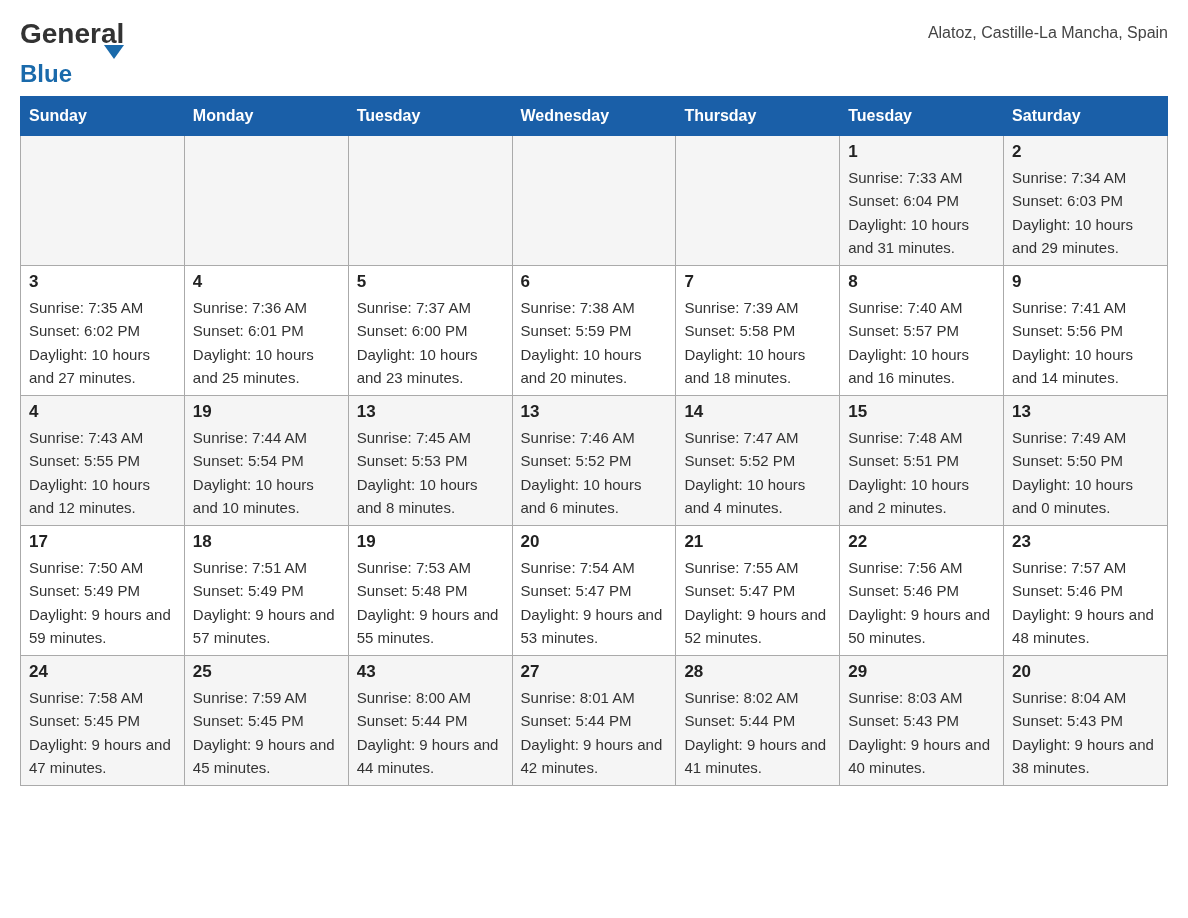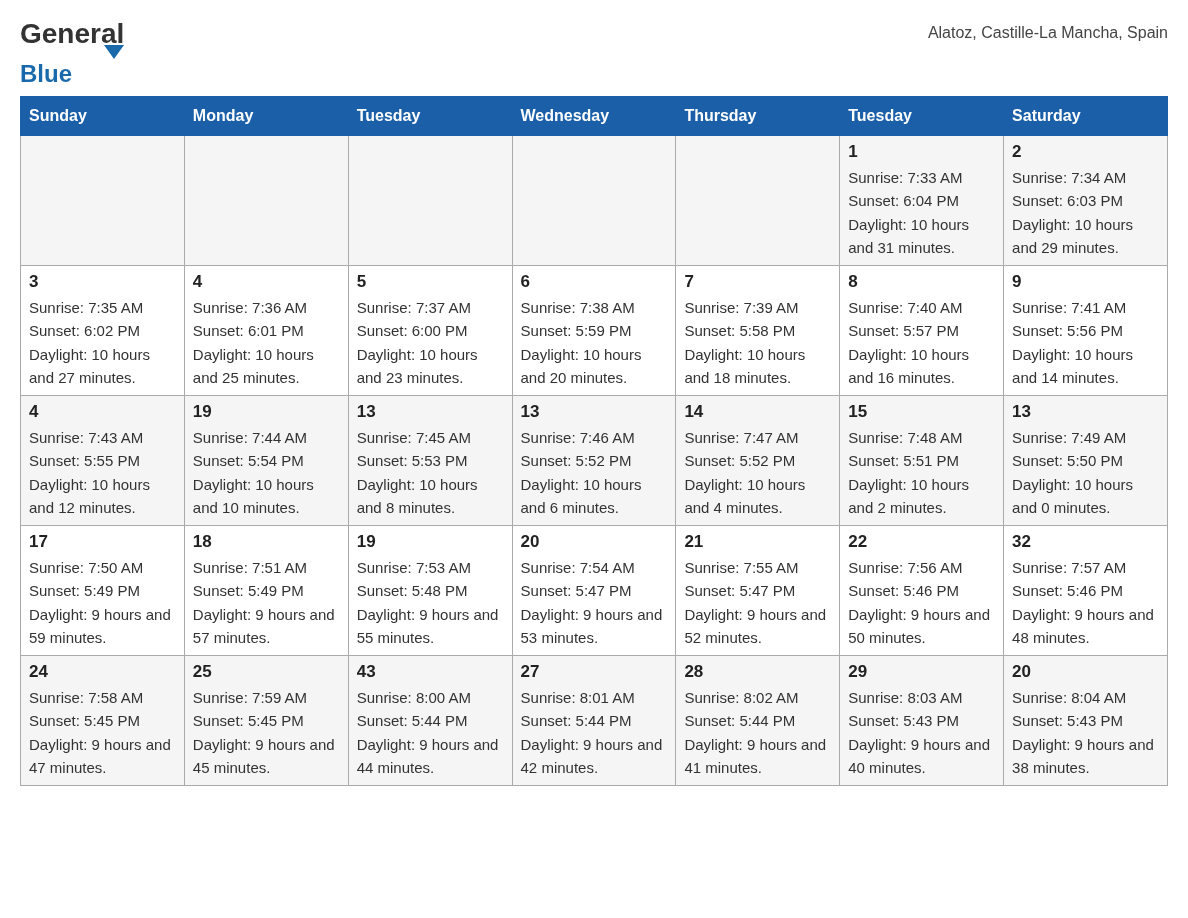--- a/index.html
+++ b/index.html
@@ -225,21 +225,21 @@
         </td>
         <td>
           <div class="day-number">21</div>
           <div class="day-info">Sunrise: 7:55 AM<br>Sunset: 5:47 PM<br>Daylight: 9 hours and 52 minutes.</div>
         </td>
         <td>
           <div class="day-number">22</div>
           <div class="day-info">Sunrise: 7:56 AM<br>Sunset: 5:46 PM<br>Daylight: 9 hours and 50 minutes.</div>
         </td>
         <td>
-          <div class="day-number">32</div>
+          <div class="day-number">23</div>
           <div class="day-info">Sunrise: 7:57 AM<br>Sunset: 5:46 PM<br>Daylight: 9 hours and 48 minutes.</div>
         </td>
       </tr>
       <tr>
         <td>
           <div class="day-number">24</div>
           <div class="day-info">Sunrise: 7:58 AM<br>Sunset: 5:45 PM<br>Daylight: 9 hours and 47 minutes.</div>
         </td>
         <td>
           <div class="day-number">25</div>

